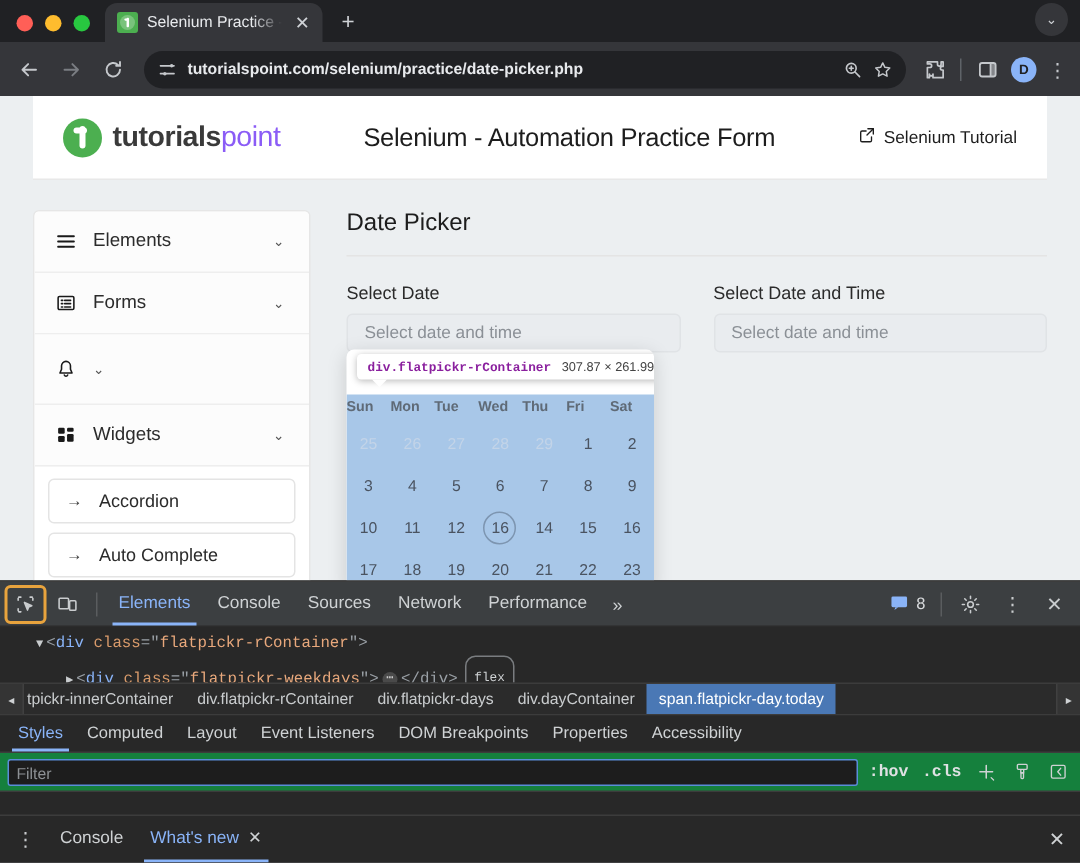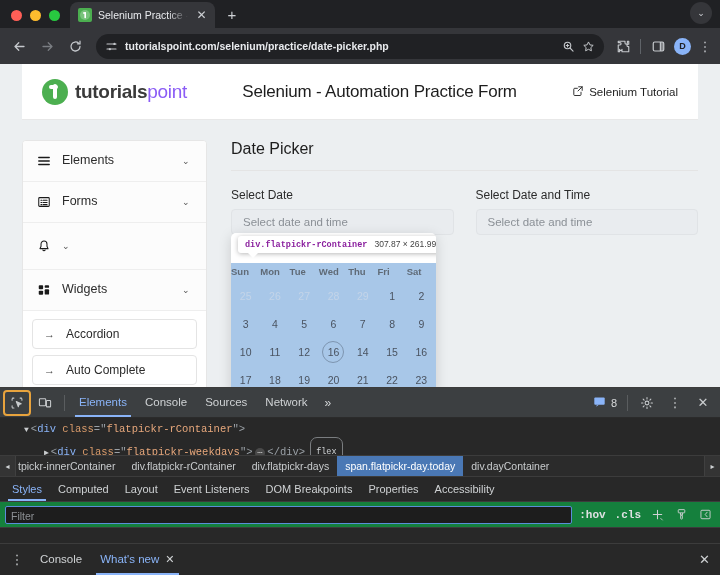--- a/index.html
+++ b/index.html
@@ -589,20 +589,21 @@
         <svg viewBox="0 0 20 20" fill="none" stroke="currentColor" stroke-width="1.5">
             <rect x="2" y="4" width="9" height="10" rx="1"></rect>
             <rect x="12" y="6.5" width="6" height="9" rx="1"></rect>
           </svg>
       </div>
       <div class="dt-sep"></div>
       <div class="dt-tab active">Elements</div>
       <div class="dt-tab">Console</div>
       <div class="dt-tab">Sources</div>
       <div class="dt-tab">Network</div>
+      <div class="dt-tab">Performance</div>
       <div class="dt-chevs">»</div>
       <div class="dt-spacer"></div>
       <div class="msg-badge">
         <span>
           <svg viewBox="0 0 20 20" fill="currentColor">
               <rect x="2" y="4" width="16" height="11" rx="1.5"></rect>
               <path d="M5 18l1-3h3z"></path>
             </svg>
         </span>
         <span>8</span>
@@ -625,22 +626,22 @@
       <div class="dom-line indent2">
         <span class="tri">▶</span><span class="punct">&lt;</span><span class="tag">div</span> <span class="attr">class</span><span class="punct">="</span><span class="val">flatpickr-weekdays</span><span class="punct">"&gt;</span><span class="ellipsis-pill">⋯</span><span class="punct">&lt;/div&gt;</span><span class="flex-pill">flex</span>
       </div>
     </div>
 
     <div class="crumbs">
       <div class="crumb-arrow">◂</div>
       <div class="crumb first">tpickr-innerContainer</div>
       <div class="crumb">div.flatpickr-rContainer</div>
       <div class="crumb">div.flatpickr-days</div>
+      <div class="crumb">div.dayContainer</div>
       <div class="crumb selected">span.flatpickr-day.today</div>
-      <div class="crumb">div.dayContainer</div>
       <div class="crumb-arrow" style="margin-left:auto;border-left:1px solid #404040;border-right:none">▸</div>
     </div>
 
     <div class="styles-tabs">
       <div class="st-tab active">Styles</div>
       <div class="st-tab">Computed</div>
       <div class="st-tab">Layout</div>
       <div class="st-tab">Event Listeners</div>
       <div class="st-tab">DOM Breakpoints</div>
       <div class="st-tab">Properties</div>

